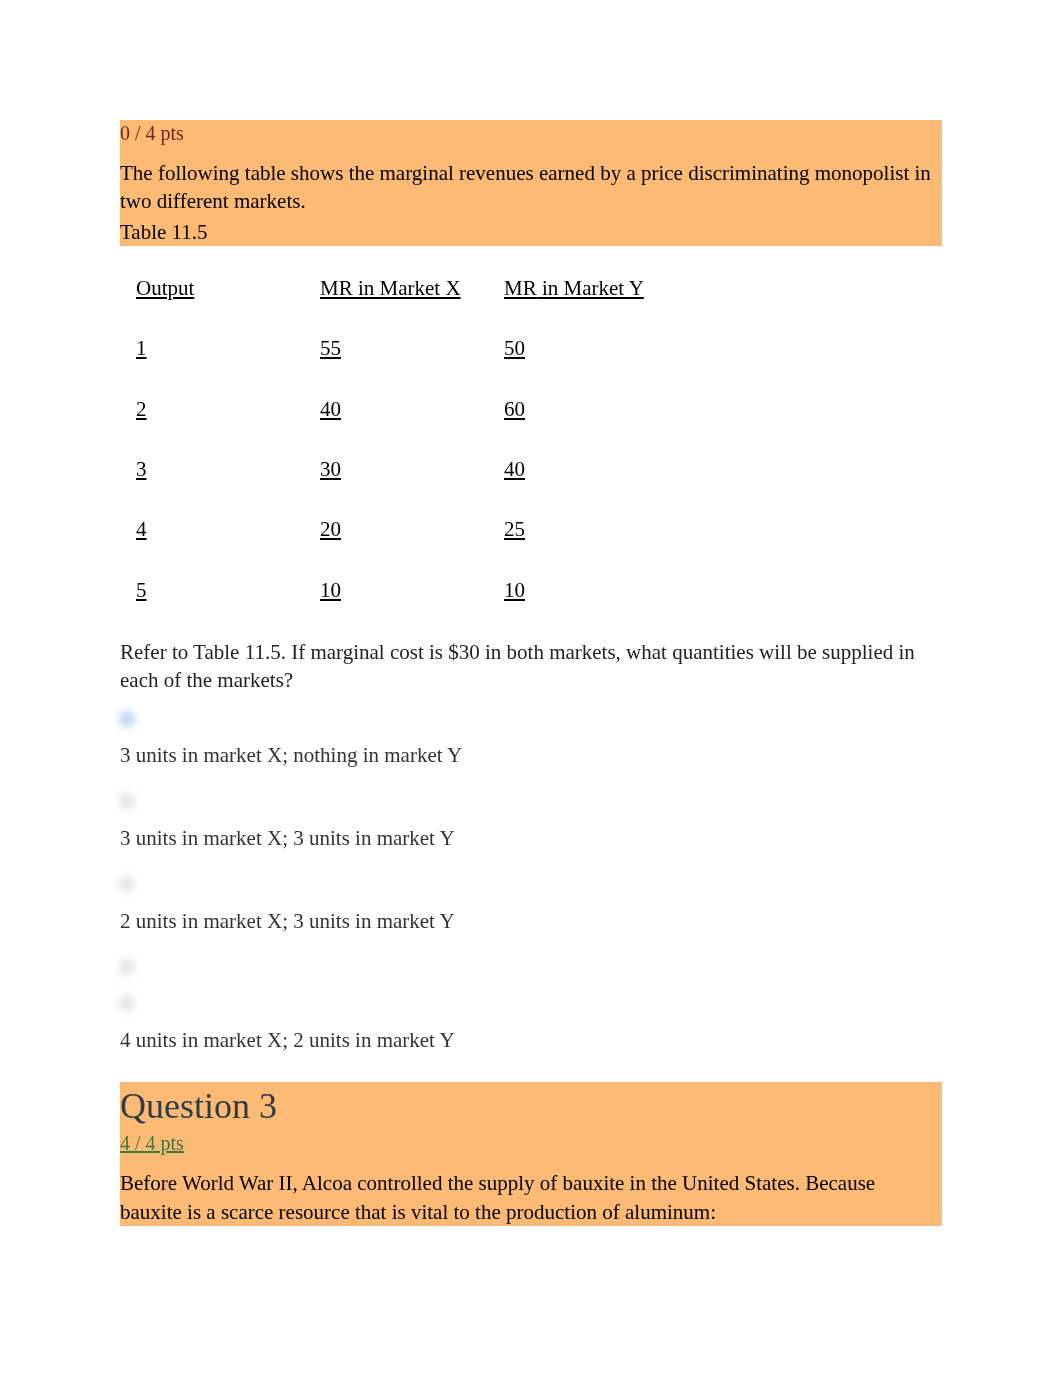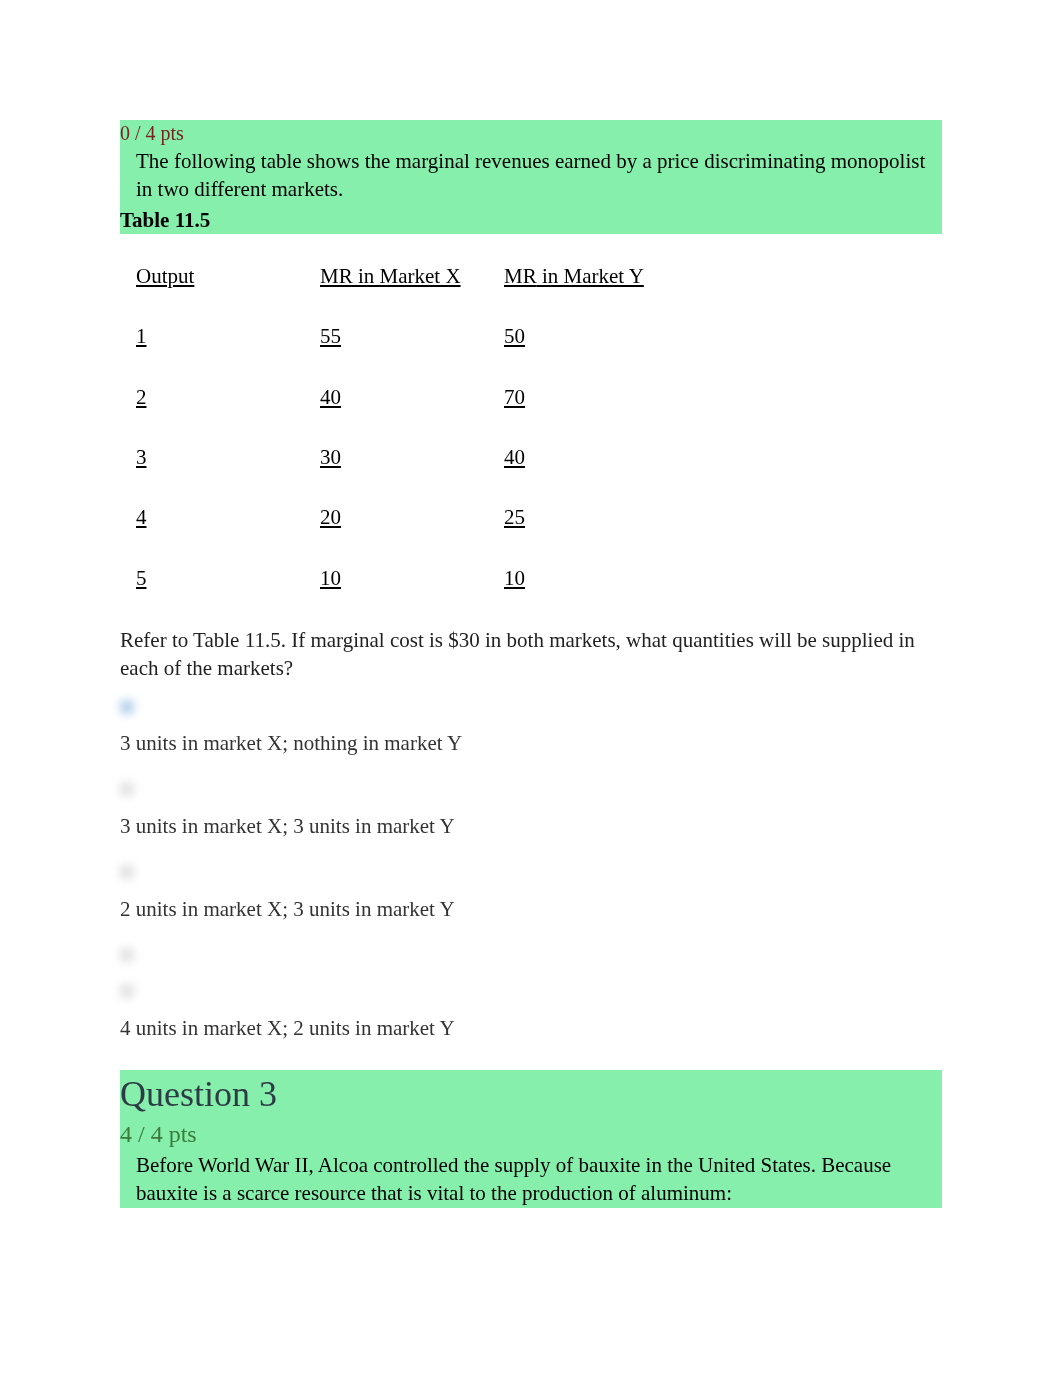--- a/index.html
+++ b/index.html
@@ -6,39 +6,39 @@
     body {
       font-family: "Times New Roman", Times, serif;
       background: #ffffff;
       color: #222;
       font-size: 21px;
       line-height: 1.35;
       width: 1062px;
       padding: 120px 120px 60px 120px;
     }
     .score-partial { color: #7a2222; font-size: 20px; }
-    .score-full { color: #3a7a3a; font-size: 24px; }
+    .score-full { color: #3a7a3a; font-size: 20px; text-decoration: underline; }
     .question-block { }
-    .prompt { color: #000; margin-top: 0; padding-left: 16px; }
-    .table-caption { color: #000; margin-top: 2px; margin-bottom: 10px; font-weight: bold; }
+    .prompt { color: #000; margin-top: 12px; }
+    .table-caption { color: #000; margin-top: 2px; margin-bottom: 10px; }
     .table { border-collapse: separate; border-spacing: 4px 4px; }
     .table th, .table td {
       text-align: left;
       font-weight: normal;
       padding: 14px 12px 14px 12px;
       width: 180px;
       text-decoration: underline;
     }
     .table th { color: #000; }
     .table td { color: #000; }
     .after-table { margin-top: 16px; margin-bottom: 10px; }
     .radio-row { margin-top: 8px; margin-bottom: 8px; min-height: 18px; }
     .answer-text { color: #333; margin-top: 2px; margin-bottom: 18px; }
     .heading { color: #2d3b45; font-size: 36px; margin-top: 28px; margin-bottom: 0; }
-    .hl { background: #86efac; display: block; padding: 0 0; }
+    .hl { background: #fdba74; display: block; padding: 0 0; }
     .small-caps { font-variant: small-caps; }
     
     .radio-blur {
       display: inline-block;
       width: 14px; height: 14px;
       border-radius: 3px;
       background: #c0c0c0;
       filter: blur(4px);
       opacity: .45;
     }
@@ -67,21 +67,21 @@
     </thead>
     <tbody>
       <tr>
         <td>1</td>
         <td>55</td>
         <td>50</td>
       </tr>
       <tr>
         <td>2</td>
         <td>40</td>
-        <td>70</td>
+        <td>60</td>
       </tr>
       <tr>
         <td>3</td>
         <td>30</td>
         <td>40</td>
       </tr>
       <tr>
         <td>4</td>
         <td>20</td>
         <td>25</td>

